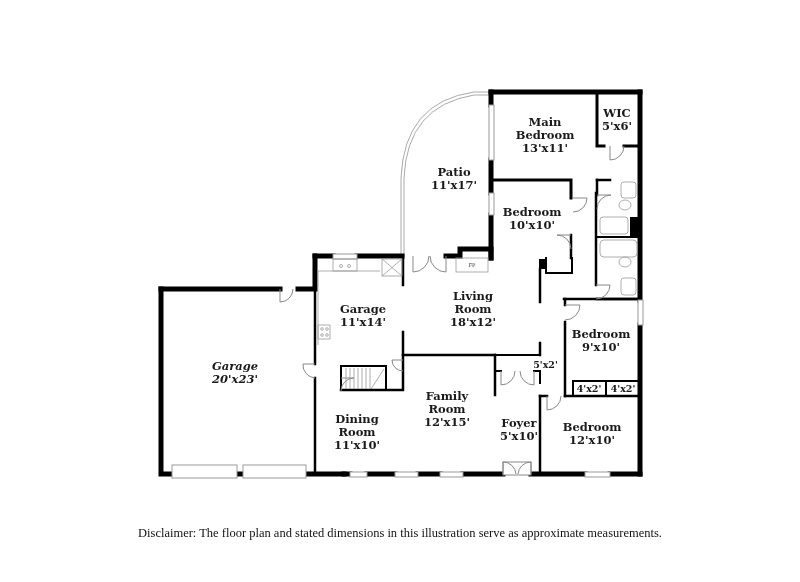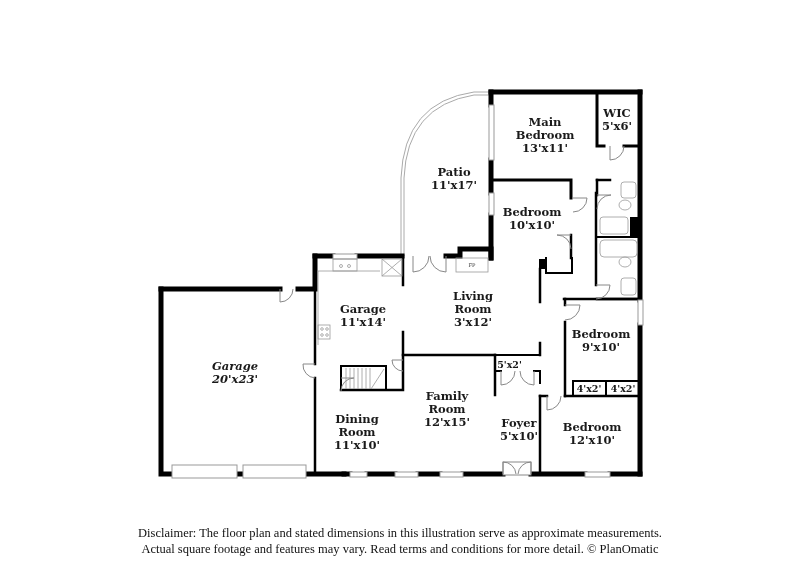--- a/index.html
+++ b/index.html
@@ -190,31 +190,31 @@
   <span class="dim">Bedroom</span>
   <span class="dim">10'x10'</span>
 </div>
 <div class="room-label" style="left:363px;top:316px;">
   <span class="dim">Garage</span>
   <span class="dim">11'x14'</span>
 </div>
 <div class="room-label" style="left:473px;top:309px;">
   <span class="dim">Living</span>
   <span class="dim">Room</span>
-  <span class="dim">3'x12'</span>
+  <span class="dim">18'x12'</span>
 </div>
 <div class="room-label" style="left:235px;top:373px;font-style:italic;">
   <span class="dim">Garage</span>
   <span class="dim">20'x23'</span>
 </div>
 <div class="room-label" style="left:601px;top:341px;">
   <span class="dim">Bedroom</span>
   <span class="dim">9'x10'</span>
 </div>
-<div class="room-label small-label" style="left:498px;top:364px;padding-left:23px;">
+<div class="room-label small-label" style="left:534px;top:364px;padding-left:23px;">
   <span class="dim">5'x2'</span>
 </div>
 <div class="room-label small-label" style="left:589px;top:388px;">
   <span class="dim">4'x2'</span>
 </div>
 <div class="room-label small-label" style="left:623px;top:388px;">
   <span class="dim">4'x2'</span>
 </div>
 <div class="room-label" style="left:447px;top:409px;">
   <span class="dim">Family</span>
@@ -230,14 +230,13 @@
   <span class="dim">Foyer</span>
   <span class="dim">5'x10'</span>
 </div>
 <div class="room-label" style="left:592px;top:434px;">
   <span class="dim">Bedroom</span>
   <span class="dim">12'x10'</span>
 </div>
 
 <div class="disclaimer">
   <div>Disclaimer: The floor plan and stated dimensions in this illustration serve as approximate measurements.</div>
-  <div>Actual square footage and features may vary. Read terms and conditions for more detail. © PlanOmatic</div>
 </div>
 
 </body></html>

